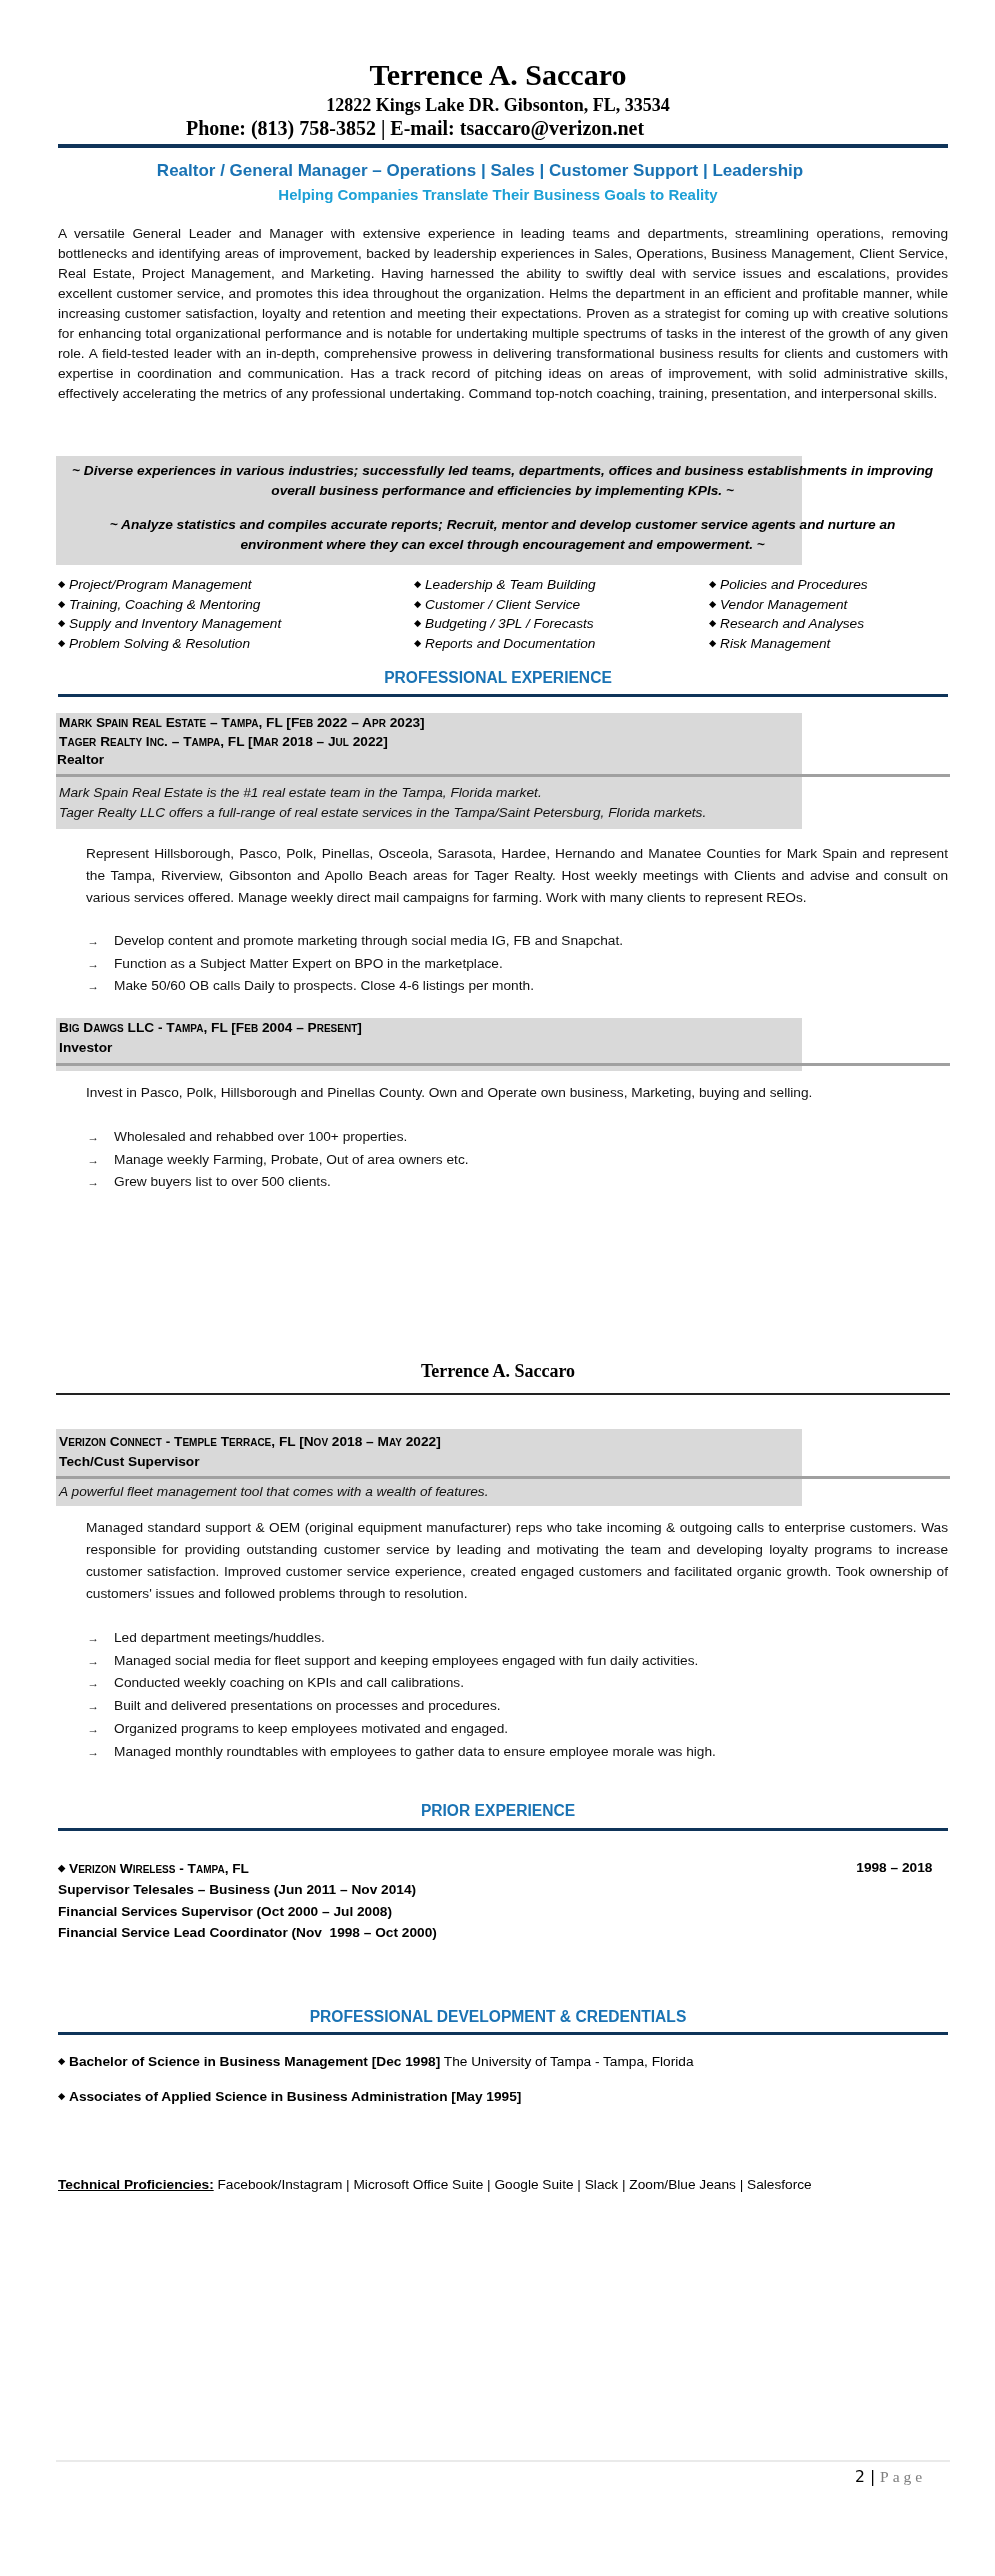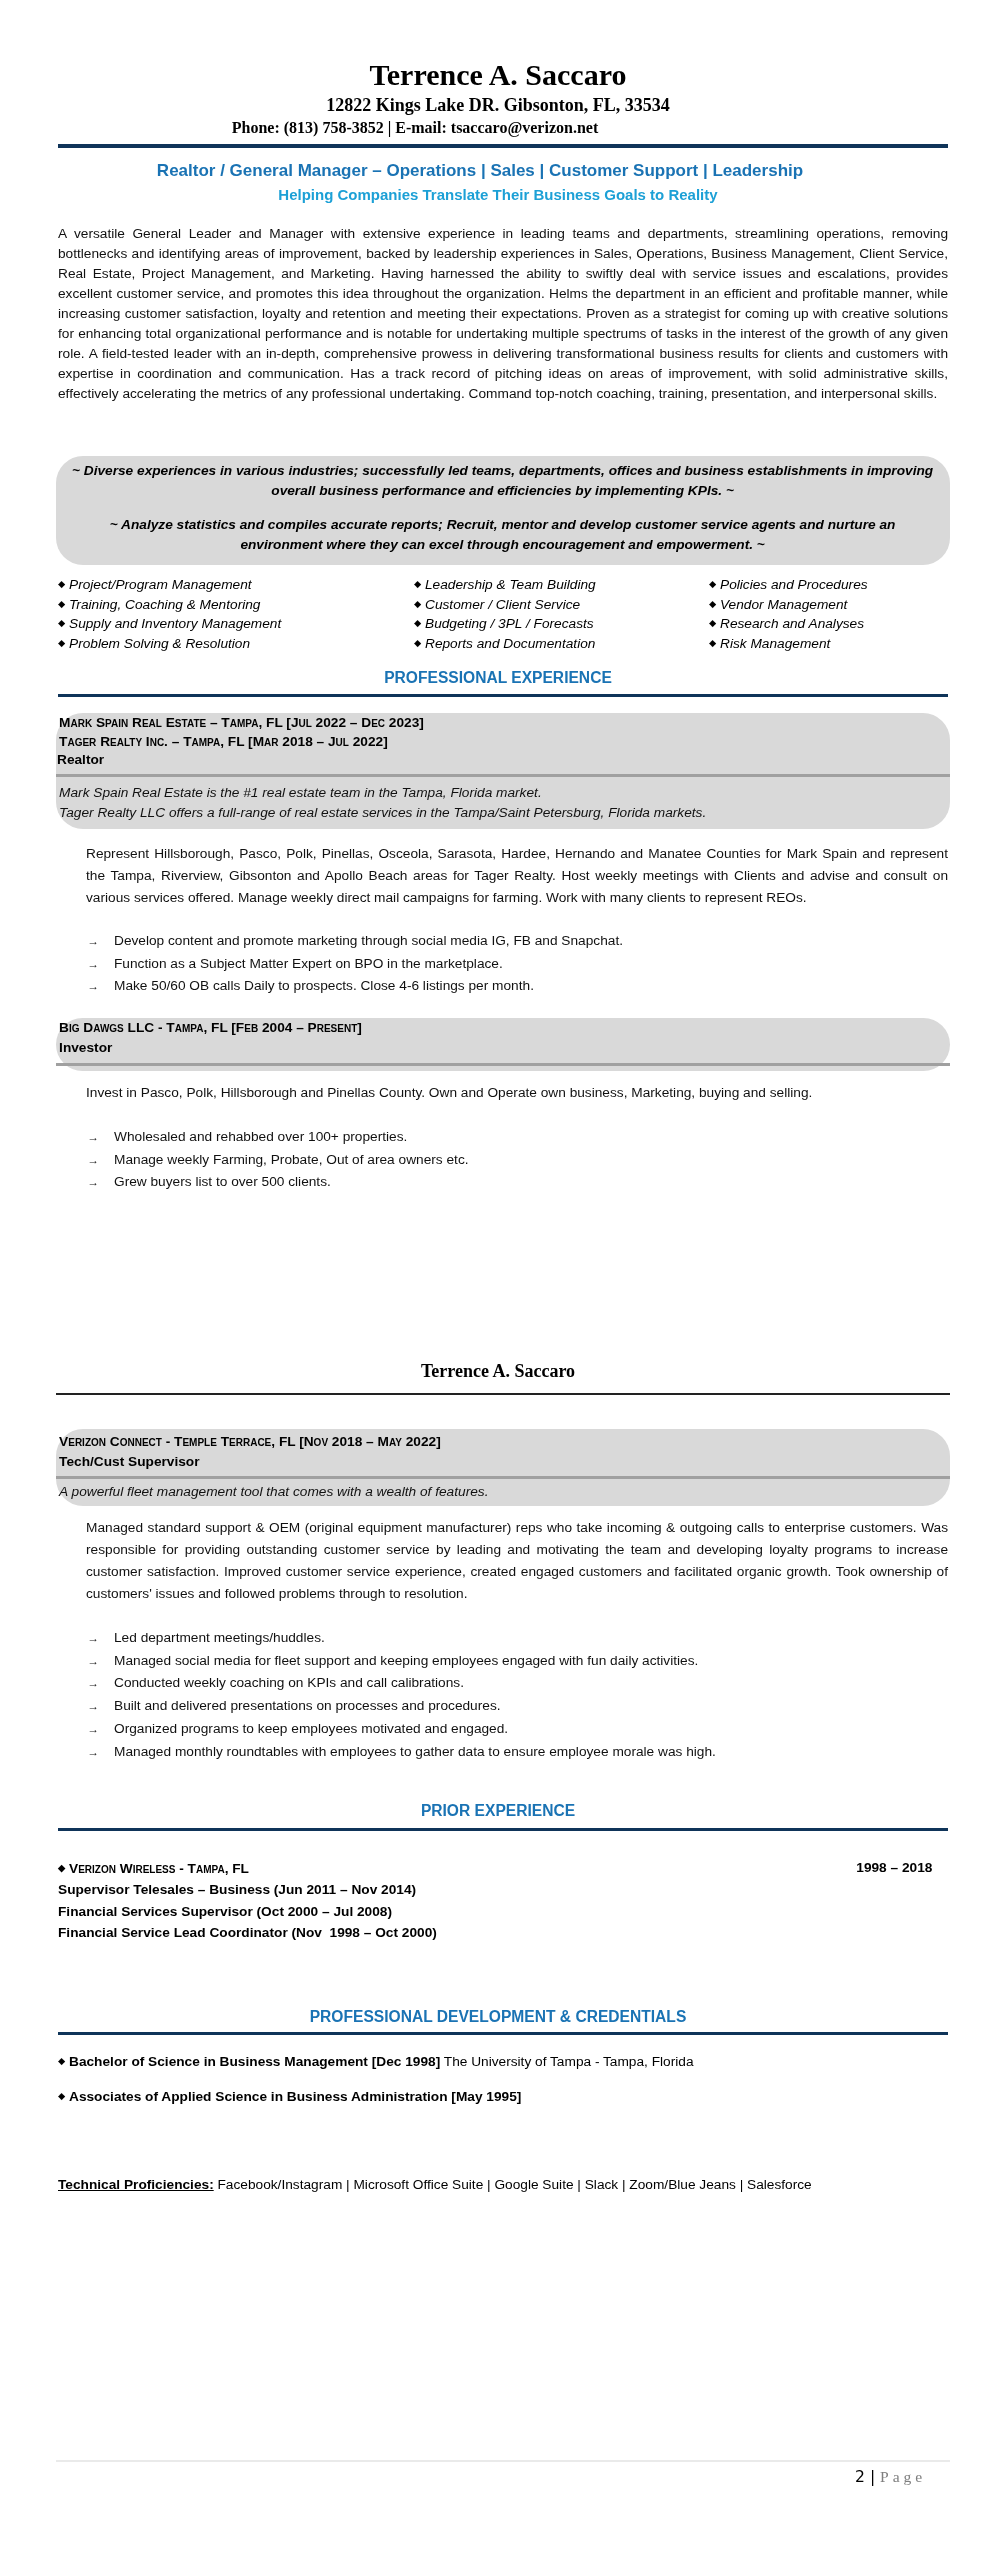--- a/index.html
+++ b/index.html
@@ -4,29 +4,29 @@
 <style>
   html, body { margin: 0; padding: 0; background: #ffffff; }
   body { width: 996px; height: 2576px; position: relative; overflow: hidden;
          font-family: "Liberation Sans", sans-serif; color: #000; }
   .abs { position: absolute; }
   .serif { font-family: "Liberation Serif", serif; }
 
   
   .name { left: 0; width: 996px; top: 58px; font-size: 30px; font-weight: bold; text-align: center; line-height: 34px; }
   .addr { left: 0; width: 996px; top: 94px; font-size: 18px; font-weight: bold; text-align: center; line-height: 22px; }
-  .phone { left: 0; width: 830px; top: 117px; font-size: 16px; font-weight: bold; text-align: center; line-height: 22px; }
+  .phone { left: 0; width: 830px; top: 117px; font-size: 20px; font-weight: bold; text-align: center; line-height: 22px; }
   .rule-thick { left: 58px; width: 890px; height: 3.9px; background: #0f3459; }
   .headline { left: 0; width: 960px; top: 161px; font-size: 17px; font-weight: bold; color: #1a73b4; text-align: center; line-height: 20.3px; }
   .tagline { left: 0; width: 996px; top: 185px; font-size: 15px; font-weight: bold; color: #1ca0d6; text-align: center; line-height: 19px; }
 
   .para { font-size: 13.7px; line-height: 20px; text-align: justify; color: #111; }
   .summary { left: 58px; width: 890px; top: 224px; }
 
-  .graybox { left: 56px; width: 894px; background: #d9d9d9; border-radius: 27px; }
+  .graybox { left: 56px; width: 746px; background: #d9d9d9; }
   .highlight-box { top: 456px; height: 109px; }
   .hl { font-size: 13.7px; font-weight: bold; font-style: italic; line-height: 20.3px; text-align: center; position: absolute; left: 15.6px; width: 862px; }
 
   .skills { left: 58px; top: 574px; width: 890px; font-size: 13.7px; font-style: italic; line-height: 19px; }
   .skills-col { position: absolute; top: 0; }
   .skill { white-space: nowrap; }
   .diamond { font-style: normal; font-size: 9.4px; display: inline-block; width: 11px; vertical-align: 1.6px; }
 
   .sec-title { left: 0; width: 996px; font-size: 15.6px; font-weight: bold; color: #1a73b4; text-align: center; line-height: 19px; }
 
@@ -91,21 +91,21 @@
     <div class="skill"><span class="diamond">◆</span><span>Vendor Management</span></div>
     <div class="skill"><span class="diamond">◆</span><span>Research and Analyses</span></div>
     <div class="skill"><span class="diamond">◆</span><span>Risk Management</span></div>
   </div>
 </div>
 
 <div class="abs sec-title" style="top:668px;">PROFESSIONAL EXPERIENCE</div>
 <div class="abs rule-thick" style="top:694px; height:3.1px;"></div>
 
 <div class="abs graybox" style="top:713px; height:116px;">
-  <div class="job-head sc" style="position:absolute; left:3.1px; top:0;">Mark Spain Real Estate – Tampa, FL [Jul 2022 – Dec 2023]</div>
+  <div class="job-head sc" style="position:absolute; left:3.1px; top:0;">Mark Spain Real Estate – Tampa, FL [Feb 2022 – Apr 2023]</div>
   <div class="job-head sc" style="position:absolute; left:3.1px; top:19px;">Tager Realty Inc. – Tampa, FL [Mar 2018 – Jul 2022]</div>
   <div class="job-head" style="position:absolute; left:1px; top:37px;text-align:center;">Realtor</div>
   <div class="job-rule" style="top:61px;"></div>
   <div class="desc-it" style="position:absolute; left:3.1px; top:70px;">Mark Spain Real Estate is the #1 real estate team in the Tampa, Florida market.</div>
   <div class="desc-it" style="position:absolute; left:3.1px; top:90px;">Tager Realty LLC offers a full-range of real estate services in the Tampa/Saint Petersburg, Florida markets.</div>
 </div>
 <div class="abs para body-text" style="top:843px; line-height:22px;">Represent Hillsborough, Pasco, Polk, Pinellas, Osceola, Sarasota, Hardee, Hernando and Manatee Counties for Mark Spain and represent the Tampa, Riverview, Gibsonton and Apollo Beach areas for Tager Realty. Host weekly meetings with Clients and advise and consult on various services offered. Manage weekly direct mail campaigns for farming. Work with many clients to represent REOs.</div>
 <div class="abs body-text" style="top:930px;">
   <div class="arrow-item"><span class="arr">→</span><span>Develop content and promote marketing through social media IG, FB and Snapchat.</span></div>
   <div class="arrow-item"><span class="arr">→</span><span>Function as a Subject Matter Expert on BPO in the marketplace.</span></div>

